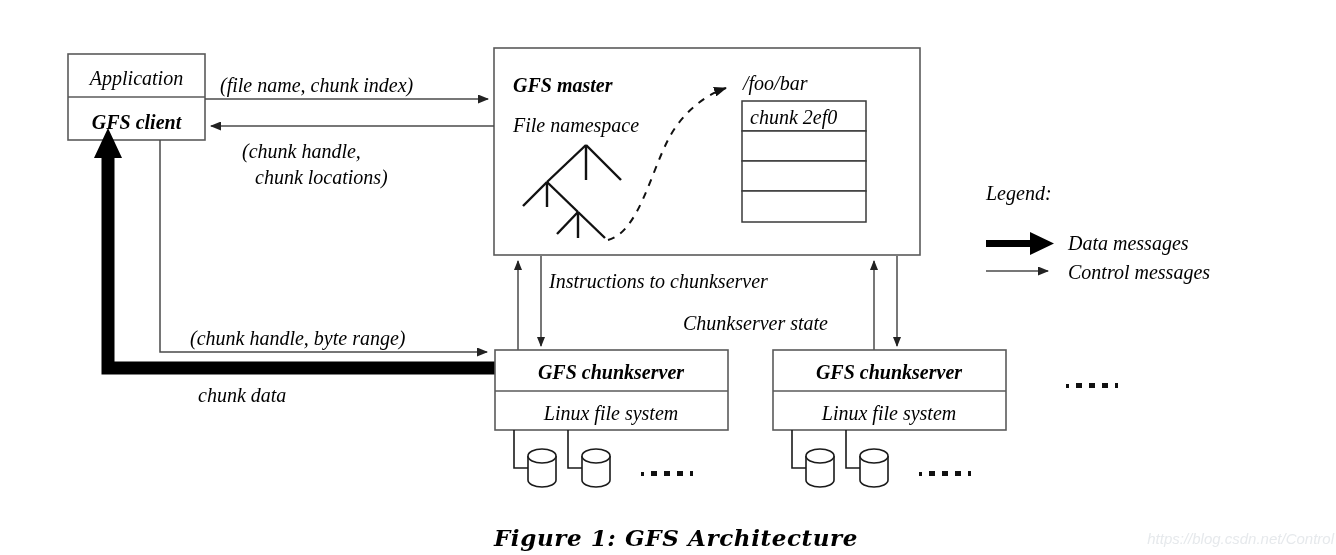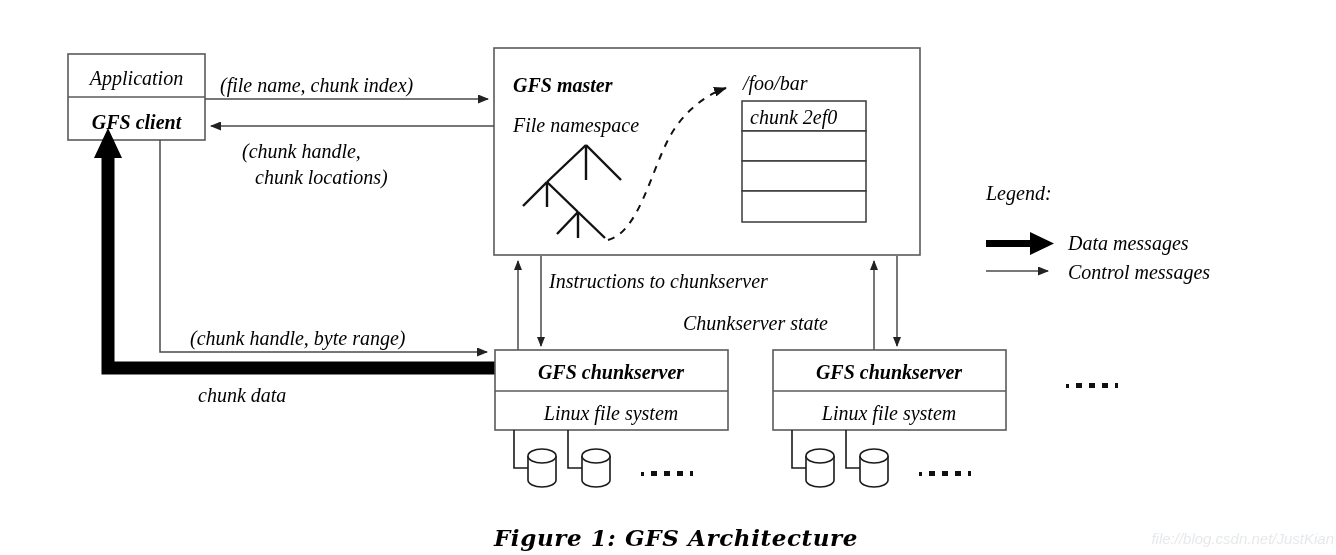--- a/index.html
+++ b/index.html
@@ -247,14 +247,14 @@
 
       <g>
         <line class="ctrl-line" x1="978" y1="271" x2="1040" y2="271" marker-end="url(#arrow-thin)"></line>
         <text class="t-reg" x="1060" y="279">Control messages</text>
       </g>
     </g>
 
     <text class="caption" x="668" y="546" text-anchor="middle">Figure 1: GFS Architecture</text>
   </svg>
 
-  <div class="watermark">file://blog.csdn.net/JustKian</div>
+  <div class="watermark">https://blog.csdn.net/Control</div>
 </div>
 
 </body></html>

